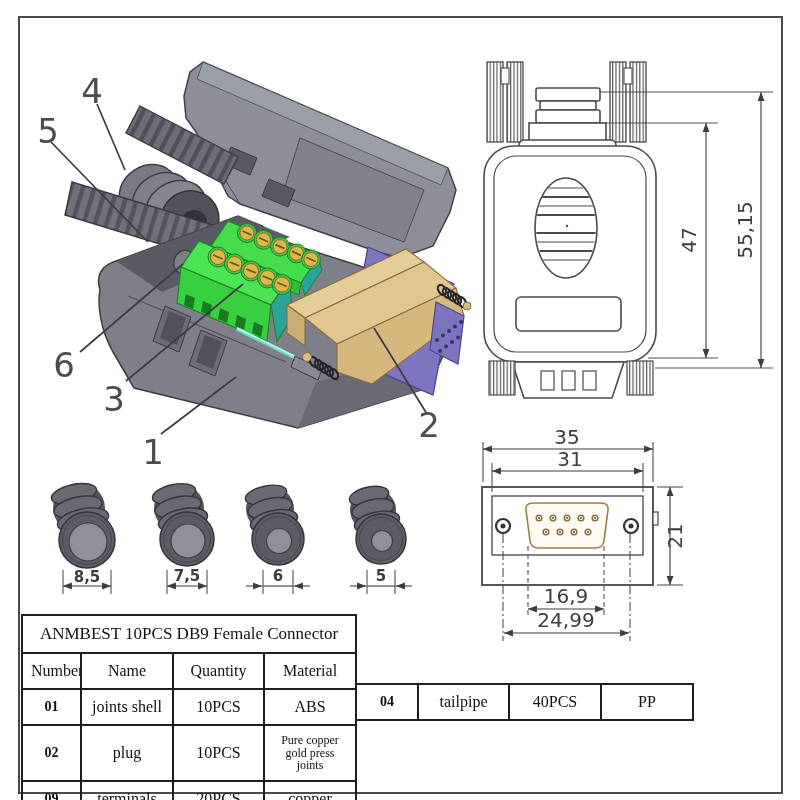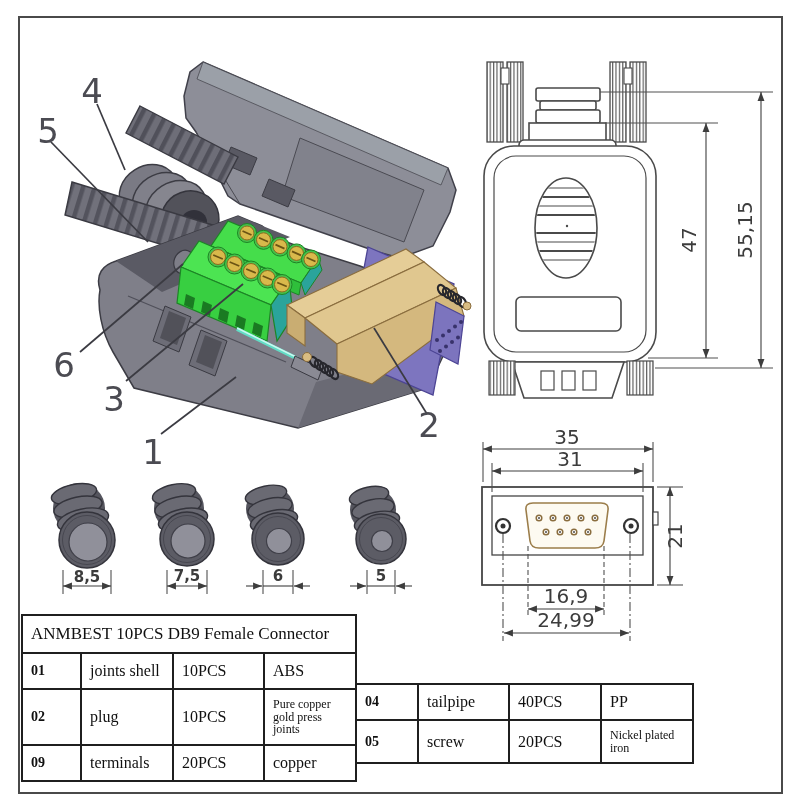--- a/index.html
+++ b/index.html
@@ -13,21 +13,21 @@
   .dtext{font-family:"DejaVu Sans",sans-serif;font-size:20px;fill:#3c3c3c;}
   .gtext{font-family:"DejaVu Sans",sans-serif;font-size:15px;font-weight:bold;fill:#3c3c3c;}
   .callout{font-family:"DejaVu Sans",sans-serif;font-size:34px;fill:#4b4b52;}
   .cline{stroke:#3b3b42;stroke-width:1.7;fill:none;}
   .cadline{stroke:#4a4a4a;stroke-width:1.6;fill:#ffffff;}
   .cadthin{stroke:#4a4a4a;stroke-width:1.2;fill:none;}
 
   
   table.ptable{position:absolute;border-collapse:collapse;table-layout:fixed;
     font-family:"Liberation Serif",serif;color:#101010;}
-  table.ptable td{border:2px solid #1f1f1f;vertical-align:middle;
+  table.ptable td{border:2px solid #1f1f1f;text-align:center;vertical-align:middle;
     padding:8px;overflow:hidden;}
   td.c-title{font-size:17px;letter-spacing:0px;}
   td.c-head{font-size:16px;}
   td.c-num{font-size:14px;font-weight:bold;}
   td.c-cell{font-size:16px;}
   td.c-mat-small{font-size:12px;line-height:1.05;text-align:left;padding-left:4px;}
 </style>
 </head>
 <body>
 
@@ -432,20 +432,26 @@
   <colgroup>
         <col style="width:59px">
         <col style="width:92px">
         <col style="width:91px">
         <col style="width:92px">
       </colgroup>
   <tbody>
         <tr style="height:36px">
     <td colspan="4" class="c-title">ANMBEST 10PCS DB9 Female Connector</td>
   </tr>
+  <tr style="height:31px">
+    <td class="c-head">Number</td>
+    <td class="c-head">Name</td>
+    <td class="c-head">Quantity</td>
+    <td class="c-head">Material</td>
+  </tr>
   <tr style="height:36px">
     <td class="c-num">01</td>
     <td class="c-cell">joints shell</td>
     <td class="c-cell">10PCS</td>
     <td class="c-cell">ABS</td>
   </tr>
   <tr style="height:35px">
     <td class="c-num">02</td>
     <td class="c-cell">plug</td>
     <td class="c-cell">10PCS</td>
@@ -467,22 +473,16 @@
         <col style="width:92px">
         <col style="width:92px">
       </colgroup>
   <tbody>
         <tr style="height:34px">
     <td class="c-num">04</td>
     <td class="c-cell">tailpipe</td>
     <td class="c-cell">40PCS</td>
     <td class="c-cell">PP</td>
   </tr>
-  <tr style="height:34px">
-    <td class="c-num">05</td>
-    <td class="c-cell">screw</td>
-    <td class="c-cell">20PCS</td>
-    <td class="c-mat-small">Nickel plated iron</td>
-  </tr>
 </tbody>
     </table>
 
 </div>
 
 </body></html>

